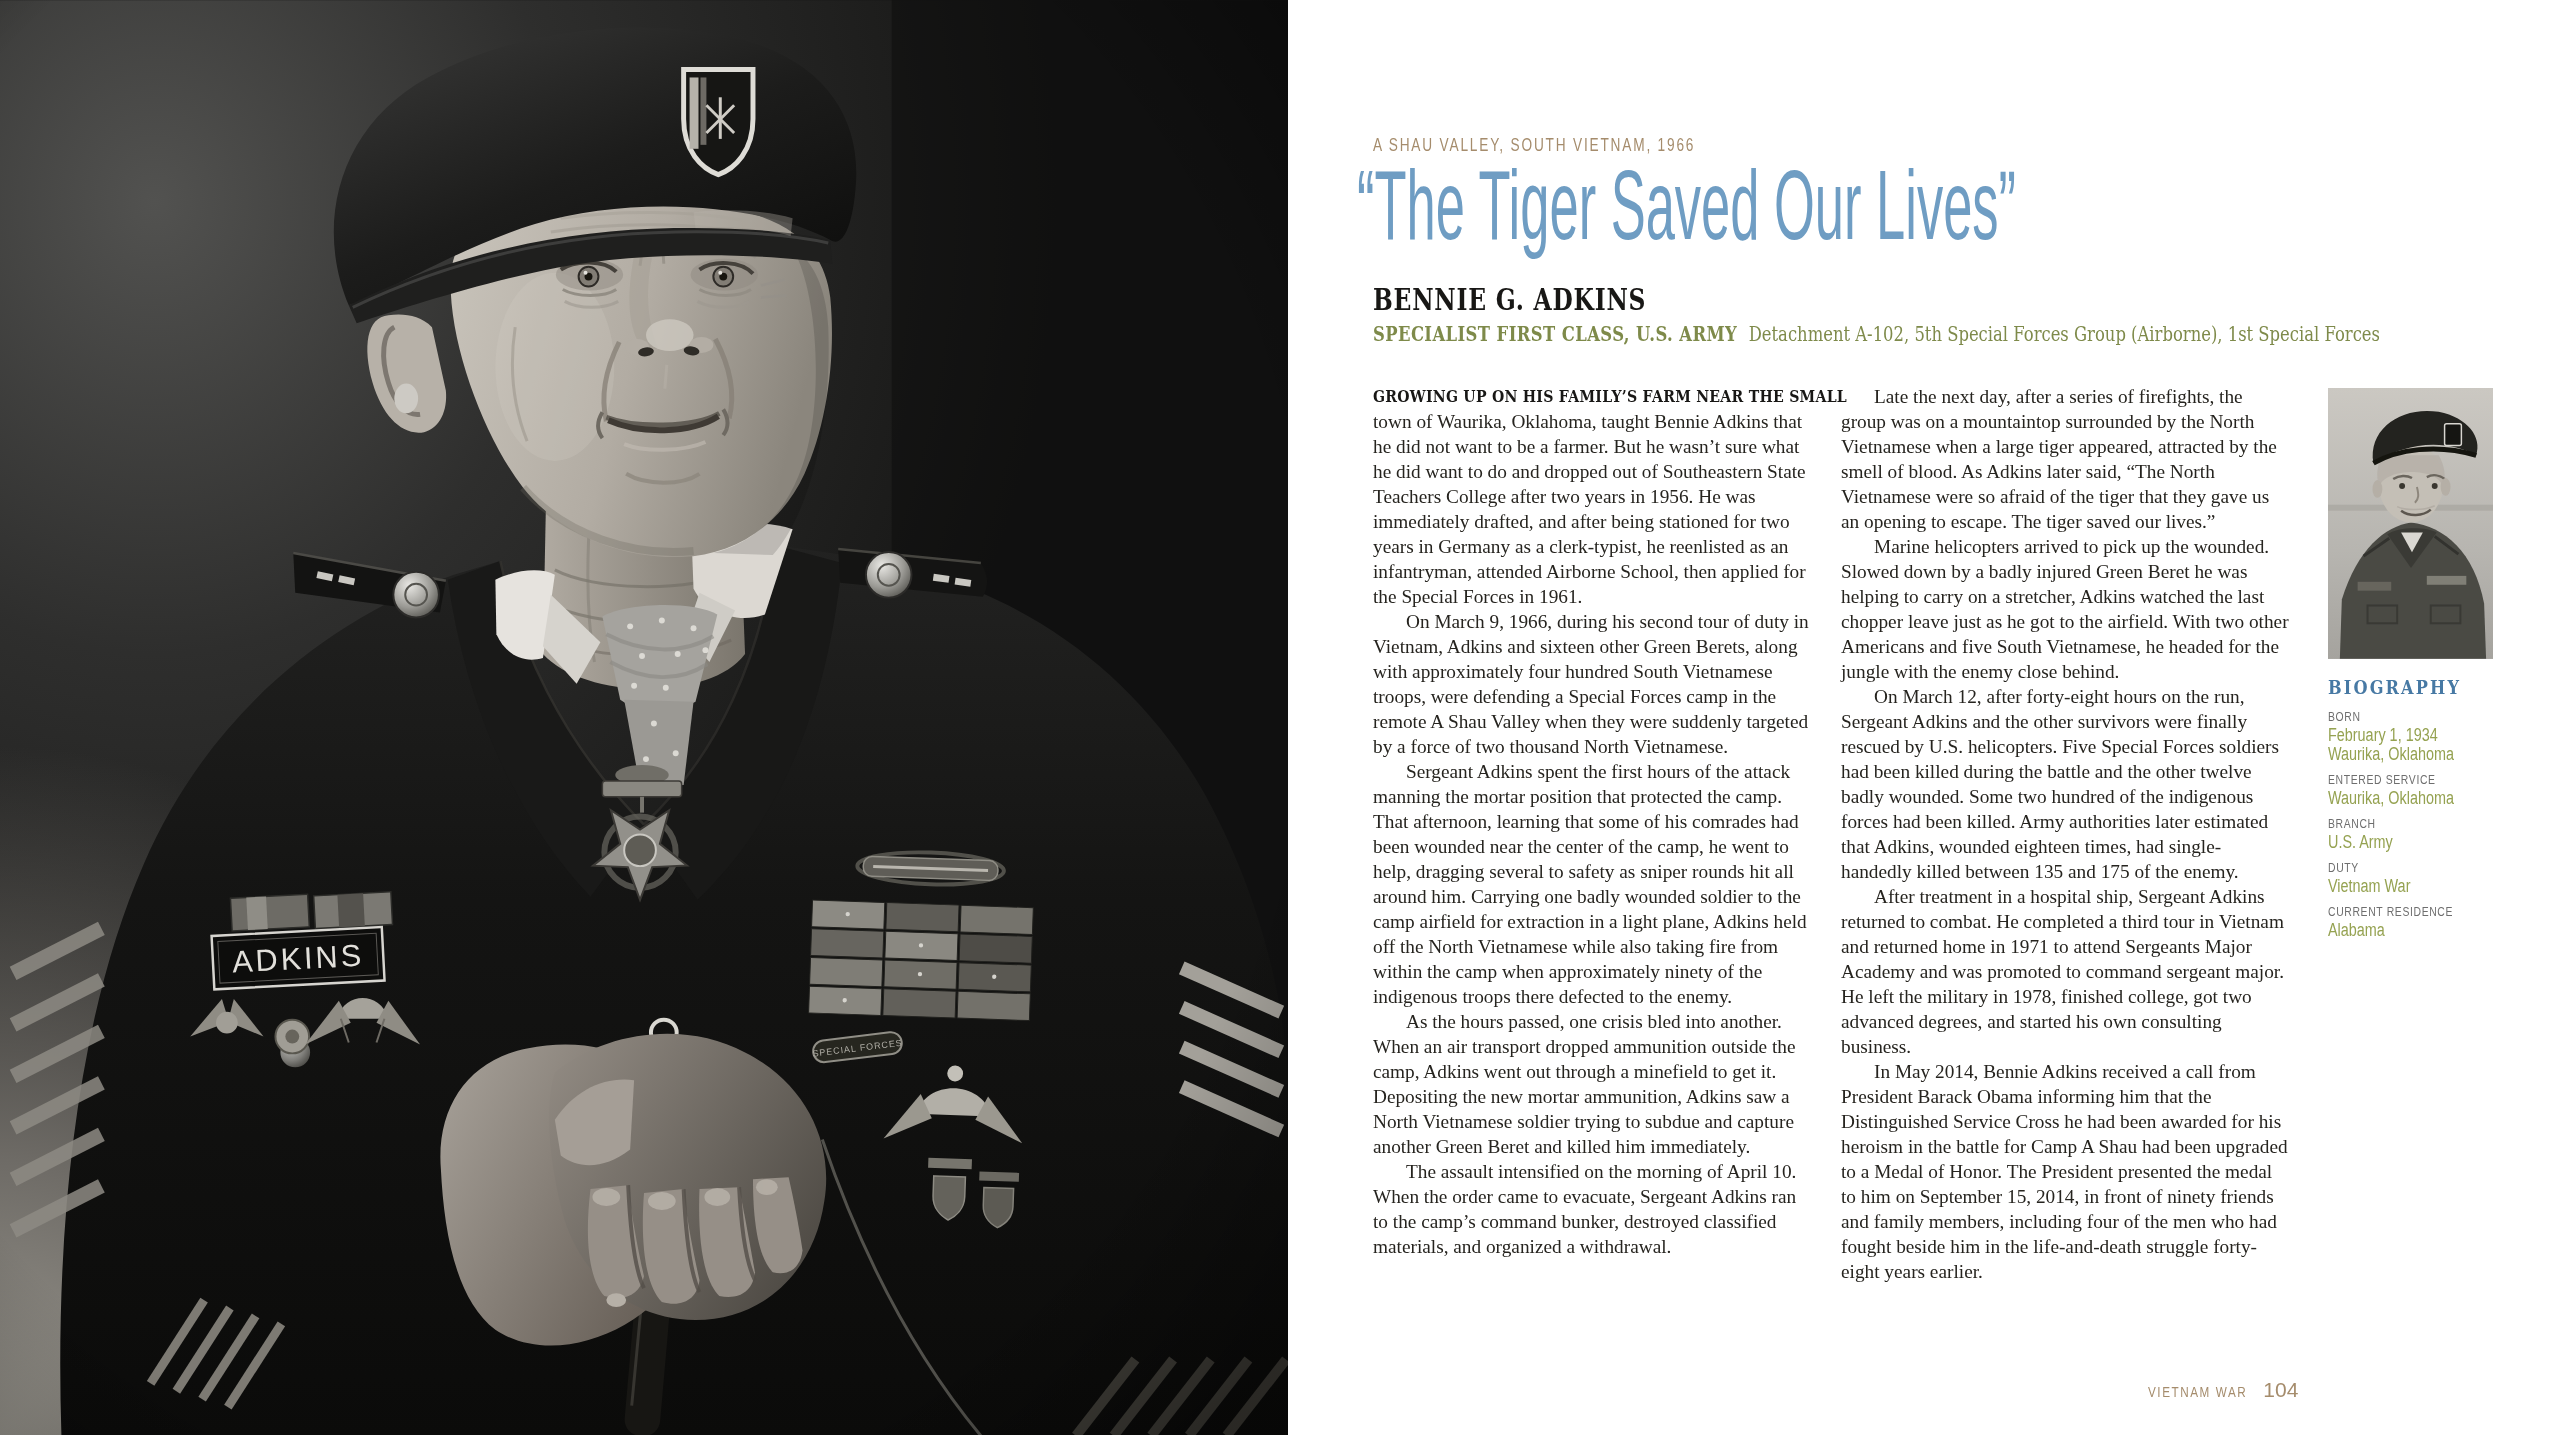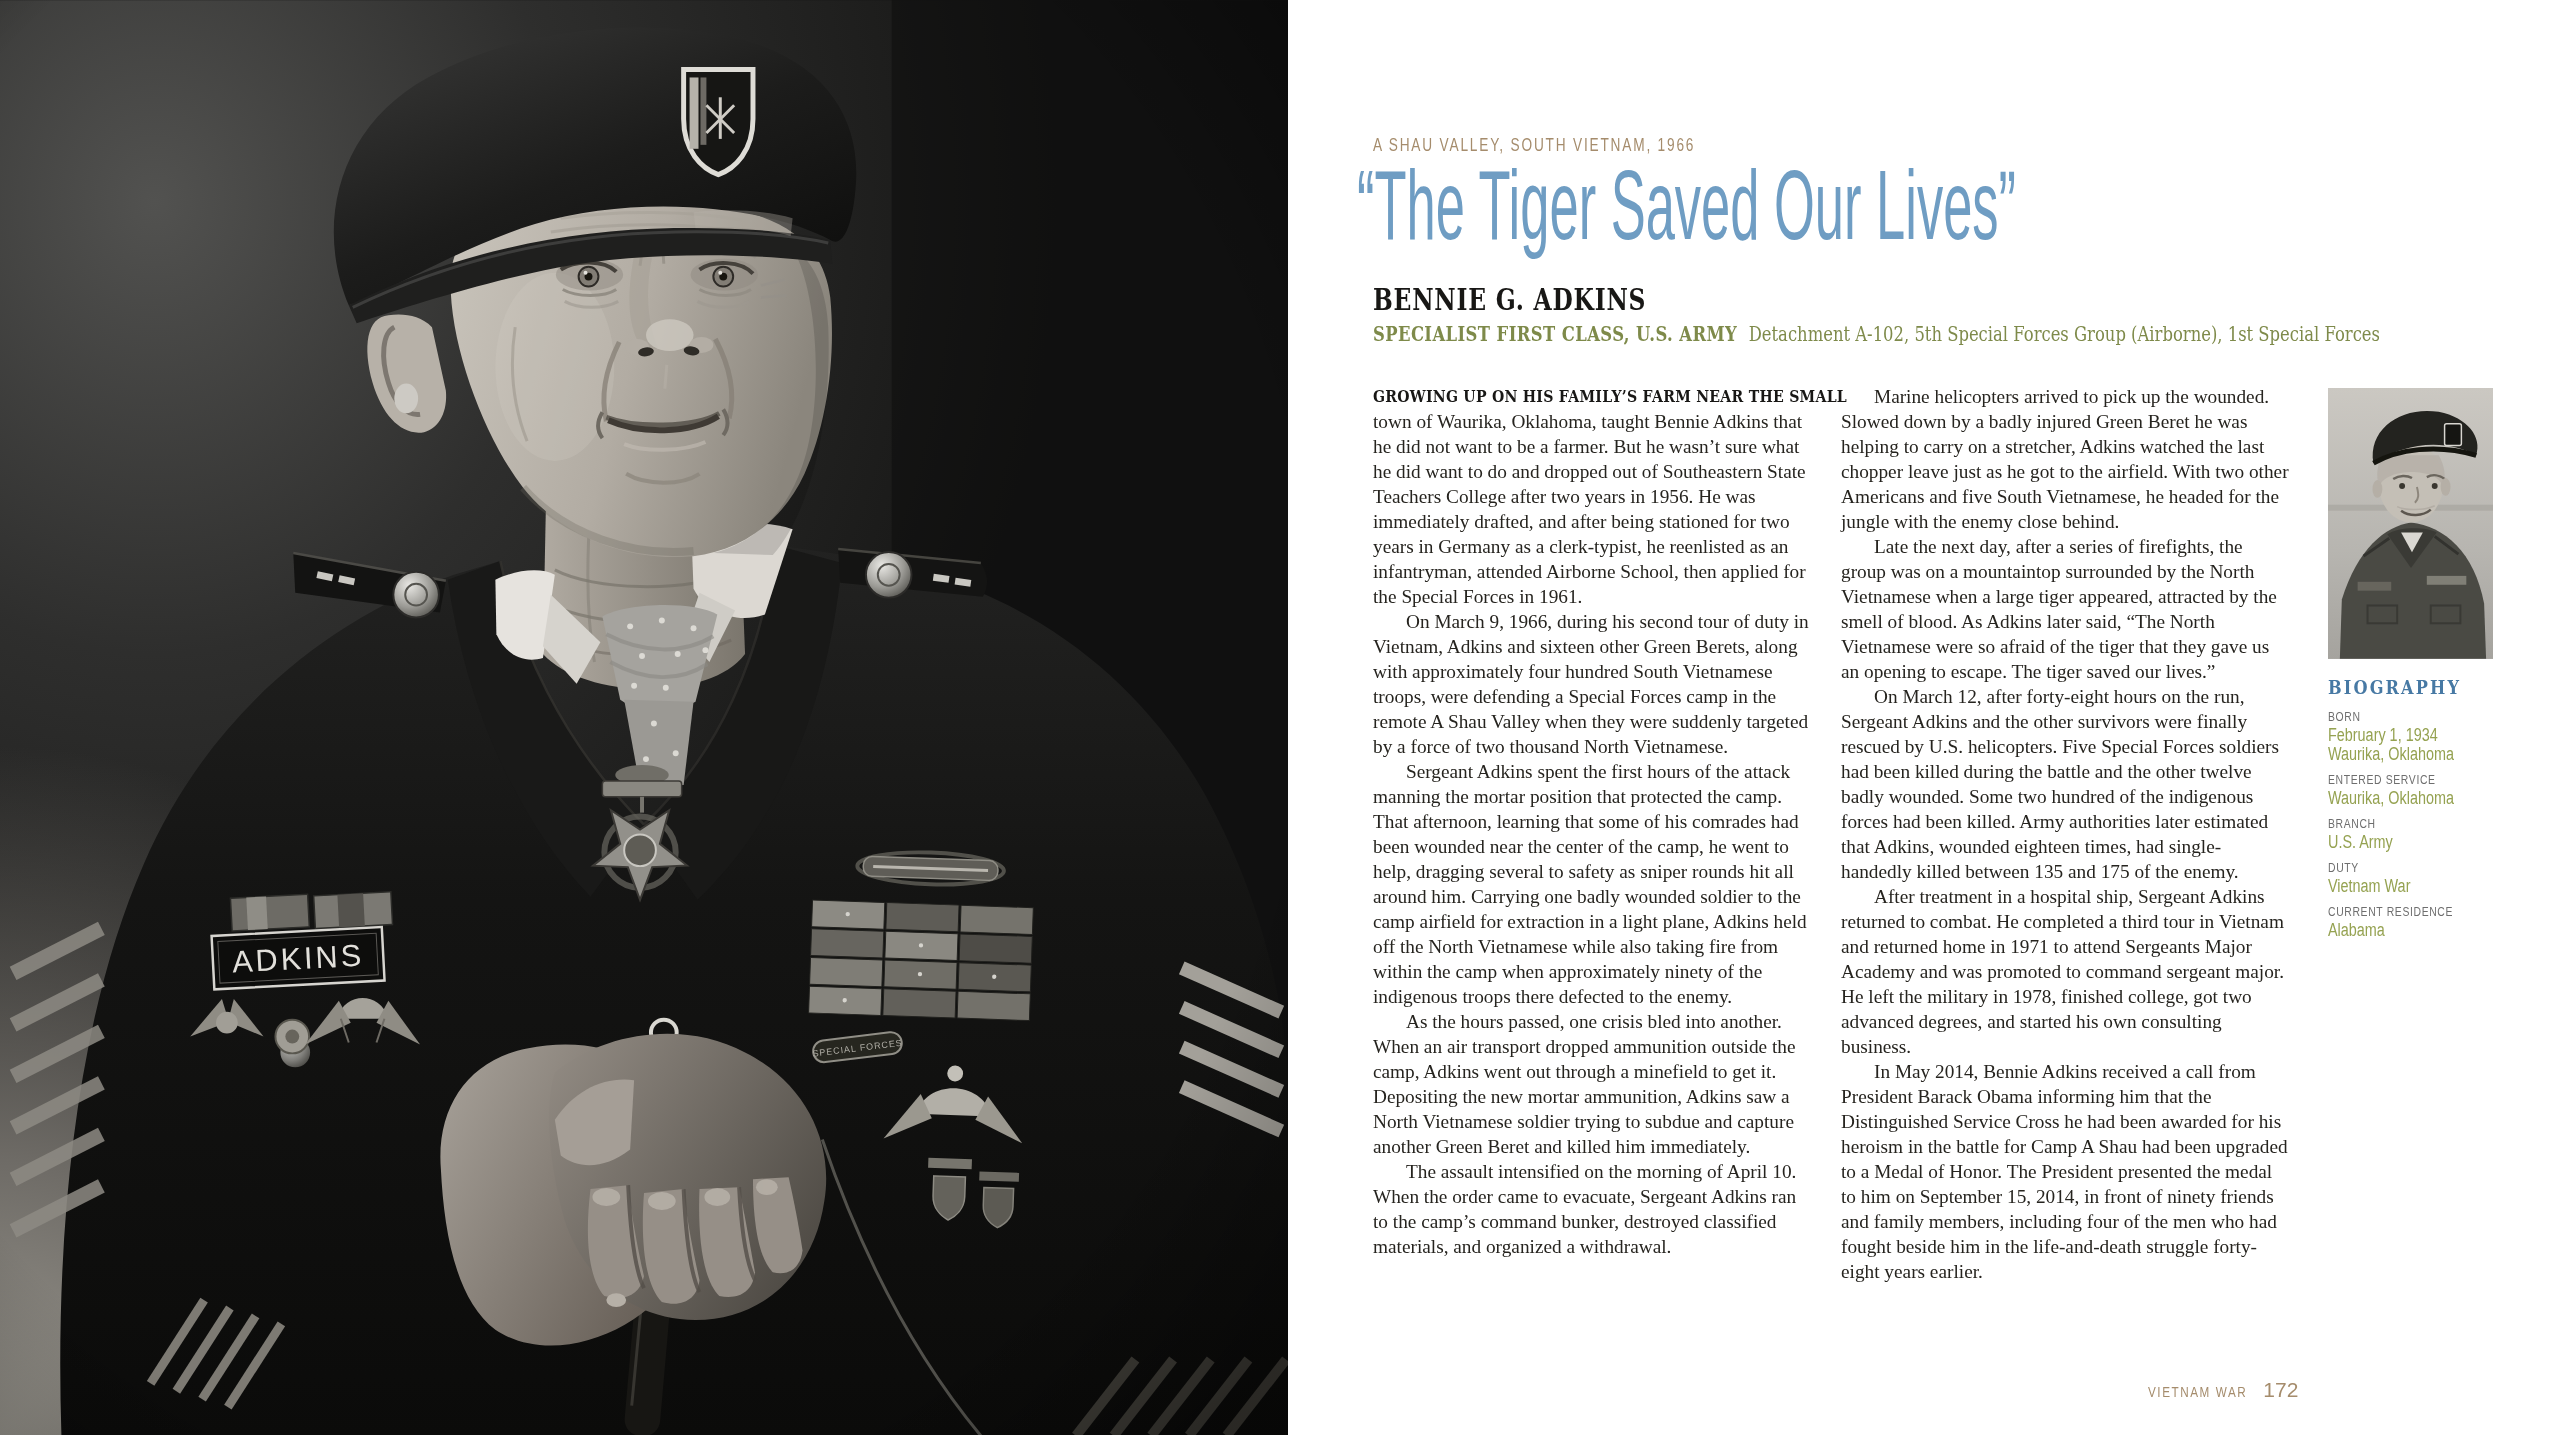--- a/index.html
+++ b/index.html
@@ -404,22 +404,22 @@
 
     <div class="col col1">
       <p><span class="leadin">GROWING UP ON HIS FAMILY’S FARM NEAR THE SMALL</span><span>town of Waurika, Oklahoma, taught Bennie Adkins that he did not want to be a farmer. But he wasn’t sure what he did want to do and dropped out of Southeastern State Teachers College after two years in 1956. He was immediately drafted, and after being stationed for two years in Germany as a clerk-typist, he reenlisted as an infantryman, attended Airborne School, then applied for the Special Forces in 1961.</span></p>
       <p class="ind">On March 9, 1966, during his second tour of duty in Vietnam, Adkins and sixteen other Green Berets, along with approximately four hundred South Vietnamese troops, were defending a Special Forces camp in the remote A Shau Valley when they were suddenly targeted by a force of two thousand North Vietnamese.</p>
       <p class="ind">Sergeant Adkins spent the first hours of the attack manning the mortar position that protected the camp. That afternoon, learning that some of his comrades had been wounded near the center of the camp, he went to help, dragging several to safety as sniper rounds hit all around him. Carrying one badly wounded soldier to the camp airfield for extraction in a light plane, Adkins held off the North Vietnamese while also taking fire from within the camp when approximately ninety of the indigenous troops there defected to the enemy.</p>
       <p class="ind">As the hours passed, one crisis bled into another. When an air transport dropped ammunition outside the camp, Adkins went out through a minefield to get it. Depositing the new mortar ammunition, Adkins saw a North Vietnamese soldier trying to subdue and capture another Green Beret and killed him immediately.</p>
       <p class="ind">The assault intensified on the morning of April 10. When the order came to evacuate, Sergeant Adkins ran to the camp’s command bunker, destroyed classified materials, and organized a withdrawal.</p>
     </div>
 
     <div class="col col2">
+      <p class="ind">Late the next day, after a series of firefights, the group was on a mountaintop surrounded by the North Vietnamese when a large tiger appeared, attracted by the smell of blood. As Adkins later said, “The North Vietnamese were so afraid of the tiger that they gave us an opening to escape. The tiger saved our lives.”</p>
       <p class="ind">Marine helicopters arrived to pick up the wounded. Slowed down by a badly injured Green Beret he was helping to carry on a stretcher, Adkins watched the last chopper leave just as he got to the airfield. With two other Americans and five South Vietnamese, he headed for the jungle with the enemy close behind.</p>
-      <p class="ind">Late the next day, after a series of firefights, the group was on a mountaintop surrounded by the North Vietnamese when a large tiger appeared, attracted by the smell of blood. As Adkins later said, “The North Vietnamese were so afraid of the tiger that they gave us an opening to escape. The tiger saved our lives.”</p>
       <p class="ind">On March 12, after forty-eight hours on the run, Sergeant Adkins and the other survivors were finally rescued by U.S. helicopters. Five Special Forces soldiers had been killed during the battle and the other twelve badly wounded. Some two hundred of the indigenous forces had been killed. Army authorities later estimated that Adkins, wounded eighteen times, had single-handedly killed between 135 and 175 of the enemy.</p>
       <p class="ind">After treatment in a hospital ship, Sergeant Adkins returned to combat. He completed a third tour in Vietnam and returned home in 1971 to attend Sergeants Major Academy and was promoted to command sergeant major. He left the military in 1978, finished college, got two advanced degrees, and started his own consulting business.</p>
       <p class="ind">In May 2014, Bennie Adkins received a call from President Barack Obama informing him that the Distinguished Service Cross he had been awarded for his heroism in the battle for Camp A Shau had been upgraded to a Medal of Honor. The President presented the medal to him on September 15, 2014, in front of ninety friends and family members, including four of the men who had fought beside him in the life-and-death struggle forty-eight years earlier.</p>
     </div>
 
     <aside class="bio">
       <div class="bio-photo">
         <svg width="165" height="271" viewBox="0 0 167 274">
           <defs>
             <linearGradient id="mBG" x1="0" y1="0" x2="0" y2="1">
@@ -465,17 +465,17 @@
       <div class="b-label">BRANCH</div>
       <div class="b-value">U.S. Army</div>
       <div class="b-label">DUTY</div>
       <div class="b-value">Vietnam War</div>
       <div class="b-label">CURRENT RESIDENCE</div>
       <div class="b-value">Alabama</div>
     </aside>
 
     <footer class="folio">
       <span class="folio-section">VIETNAM WAR</span>
-      <span class="folio-num">172</span>
+      <span class="folio-num">104</span>
     </footer>
   </div>
 </div>
 
 
 </body></html>

